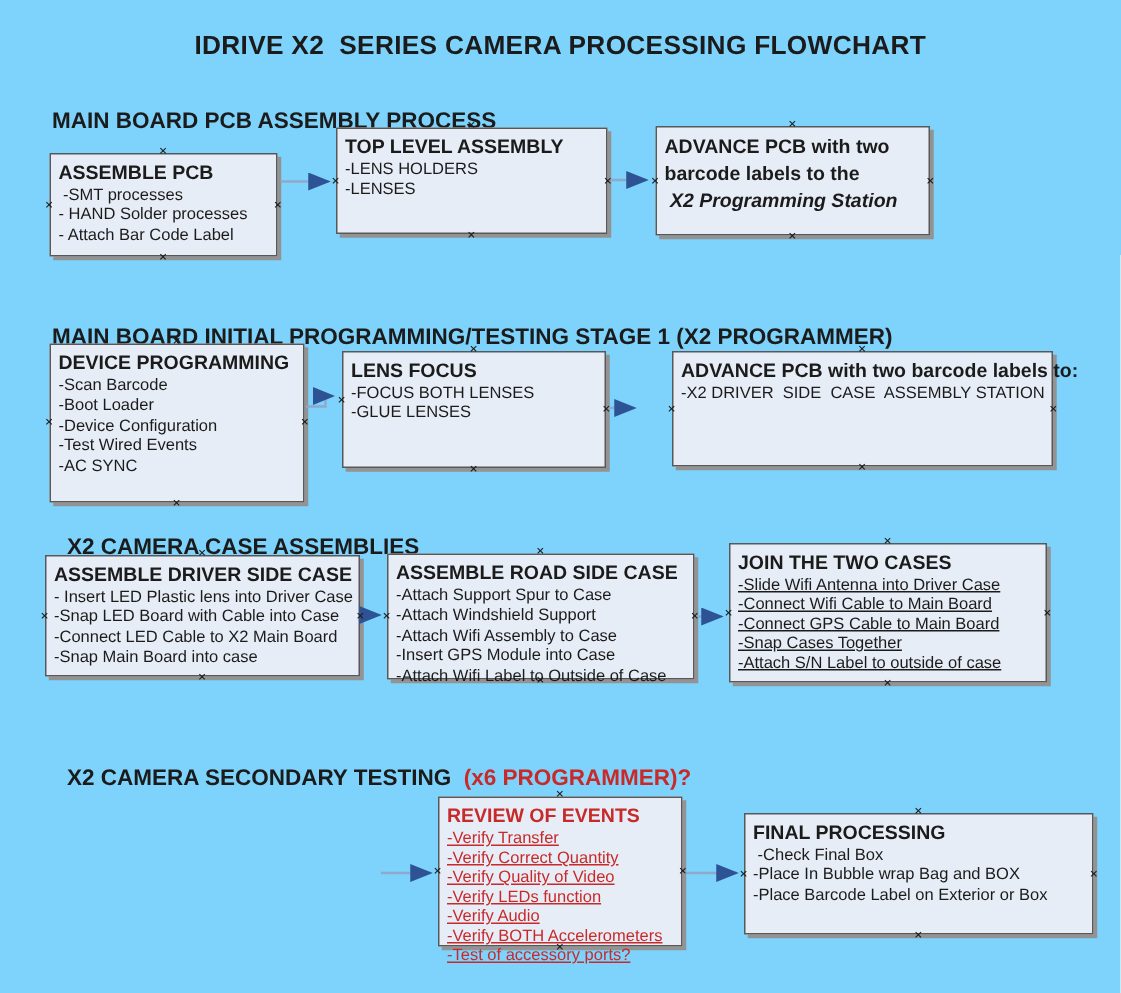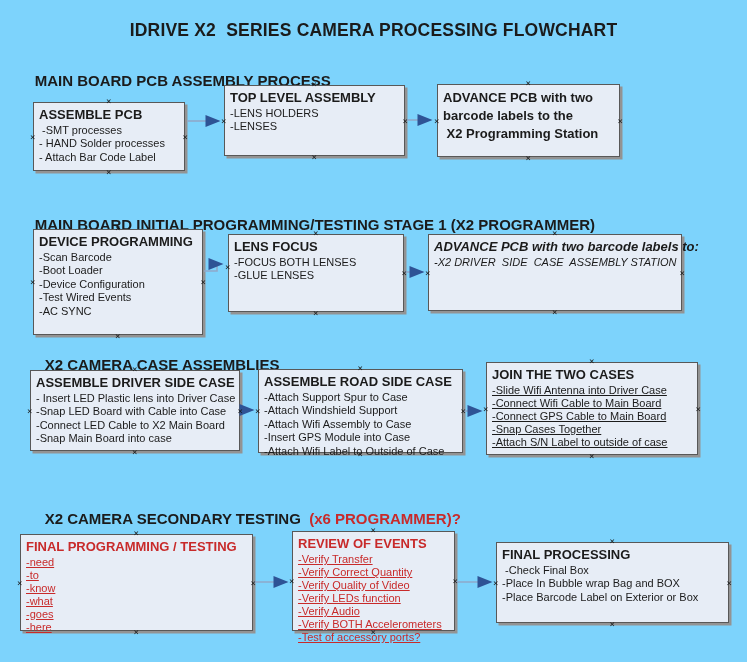--- a/index.html
+++ b/index.html
@@ -18,21 +18,21 @@
   .sheading .accent { color:#c82a2a; }
   .fbox {
     position:absolute; background:#e7edf6; border:1.5px solid #585858;
     box-shadow:2.5px 2.5px 0 #939393; padding:4px 5px 2px 5px;
   }
   .btitle { font-size:13px; font-weight:bold; line-height:15px; margin-bottom:2px; white-space:pre; position:relative; z-index:2; }
   .lines  { position:relative; z-index:2; }
   .line   { font-size:11px; line-height:13.4px; white-space:pre; }
   .red-box .btitle, .red-box .line { color:#c82a2a; }
   .all-bold .btitle { line-height:18px; margin-bottom:0; }
-  .all-bold .line { font-size:13px; font-weight:bold; line-height:18px; }
+  .all-bold .line { font-size:13px; font-weight:bold; line-height:18px;font-style:italic; }
   .tight .line { line-height:13px;text-decoration:underline; }
   .ax {
     position:absolute; font-style:normal; font-size:9px; line-height:8px;
     color:#1a1a1a; z-index:3; font-family:"DejaVu Sans Mono", monospace;
   }
   .ax::before { content:"\00d7"; }
   .ax.t { top:-6px; left:50%; margin-left:-3px; }
   .ax.b { bottom:-6px; left:50%; margin-left:-3px; }
   .ax.l { left:-4px; top:50%; margin-top:-4px; }
   .ax.r { right:-4px; top:50%; margin-top:-4px; }
@@ -129,21 +129,21 @@
     <i class="ax t"></i>
       <i class="ax b"></i>
       <i class="ax l"></i>
       <i class="ax r"></i>
     <div class="btitle">LENS FOCUS</div>
     <div class="lines">
         <div class="line">-FOCUS BOTH LENSES</div>
         <div class="line">-GLUE LENSES</div>
       </div>
   </div>
-  <div class="fbox" style="left:428px; top:234px; width:254px; height:77px;font-style:italic;">
+  <div class="fbox" style="left:448px; top:234px; width:254px; height:77px;">
     <i class="ax t"></i>
       <i class="ax b"></i>
       <i class="ax l"></i>
       <i class="ax r"></i>
     <div class="btitle">ADVANCE PCB with two barcode labels to:</div>
     <div class="lines">
         <div class="line">-X2 DRIVER  SIDE  CASE  ASSEMBLY STATION</div>
       </div>
   </div>
 
@@ -182,35 +182,20 @@
     <div class="btitle">JOIN THE TWO CASES</div>
     <div class="lines">
         <div class="line">-Slide Wifi Antenna into Driver Case</div>
         <div class="line">-Connect Wifi Cable to Main Board</div>
         <div class="line">-Connect GPS Cable to Main Board</div>
         <div class="line">-Snap Cases Together</div>
         <div class="line">-Attach S/N Label to outside of case</div>
       </div>
   </div>
 
-  <div class="fbox red-box tight" style="left:20px; top:534px; width:233px; height:97px;">
-    <i class="ax t"></i>
-      <i class="ax b"></i>
-      <i class="ax l"></i>
-      <i class="ax r"></i>
-    <div class="btitle">FINAL PROGRAMMING / TESTING</div>
-    <div class="lines">
-        <div class="line">-need</div>
-        <div class="line">-to</div>
-        <div class="line">-know</div>
-        <div class="line">-what</div>
-        <div class="line">-goes</div>
-        <div class="line">-here</div>
-      </div>
-  </div>
   <div class="fbox red-box tight" style="left:292px; top:531px; width:163px; height:100px;">
     <i class="ax t"></i>
       <i class="ax b"></i>
       <i class="ax l"></i>
       <i class="ax r"></i>
     <div class="btitle">REVIEW OF EVENTS</div>
     <div class="lines">
         <div class="line">-Verify Transfer</div>
         <div class="line">-Verify Correct Quantity</div>
         <div class="line">-Verify Quality of Video</div>

